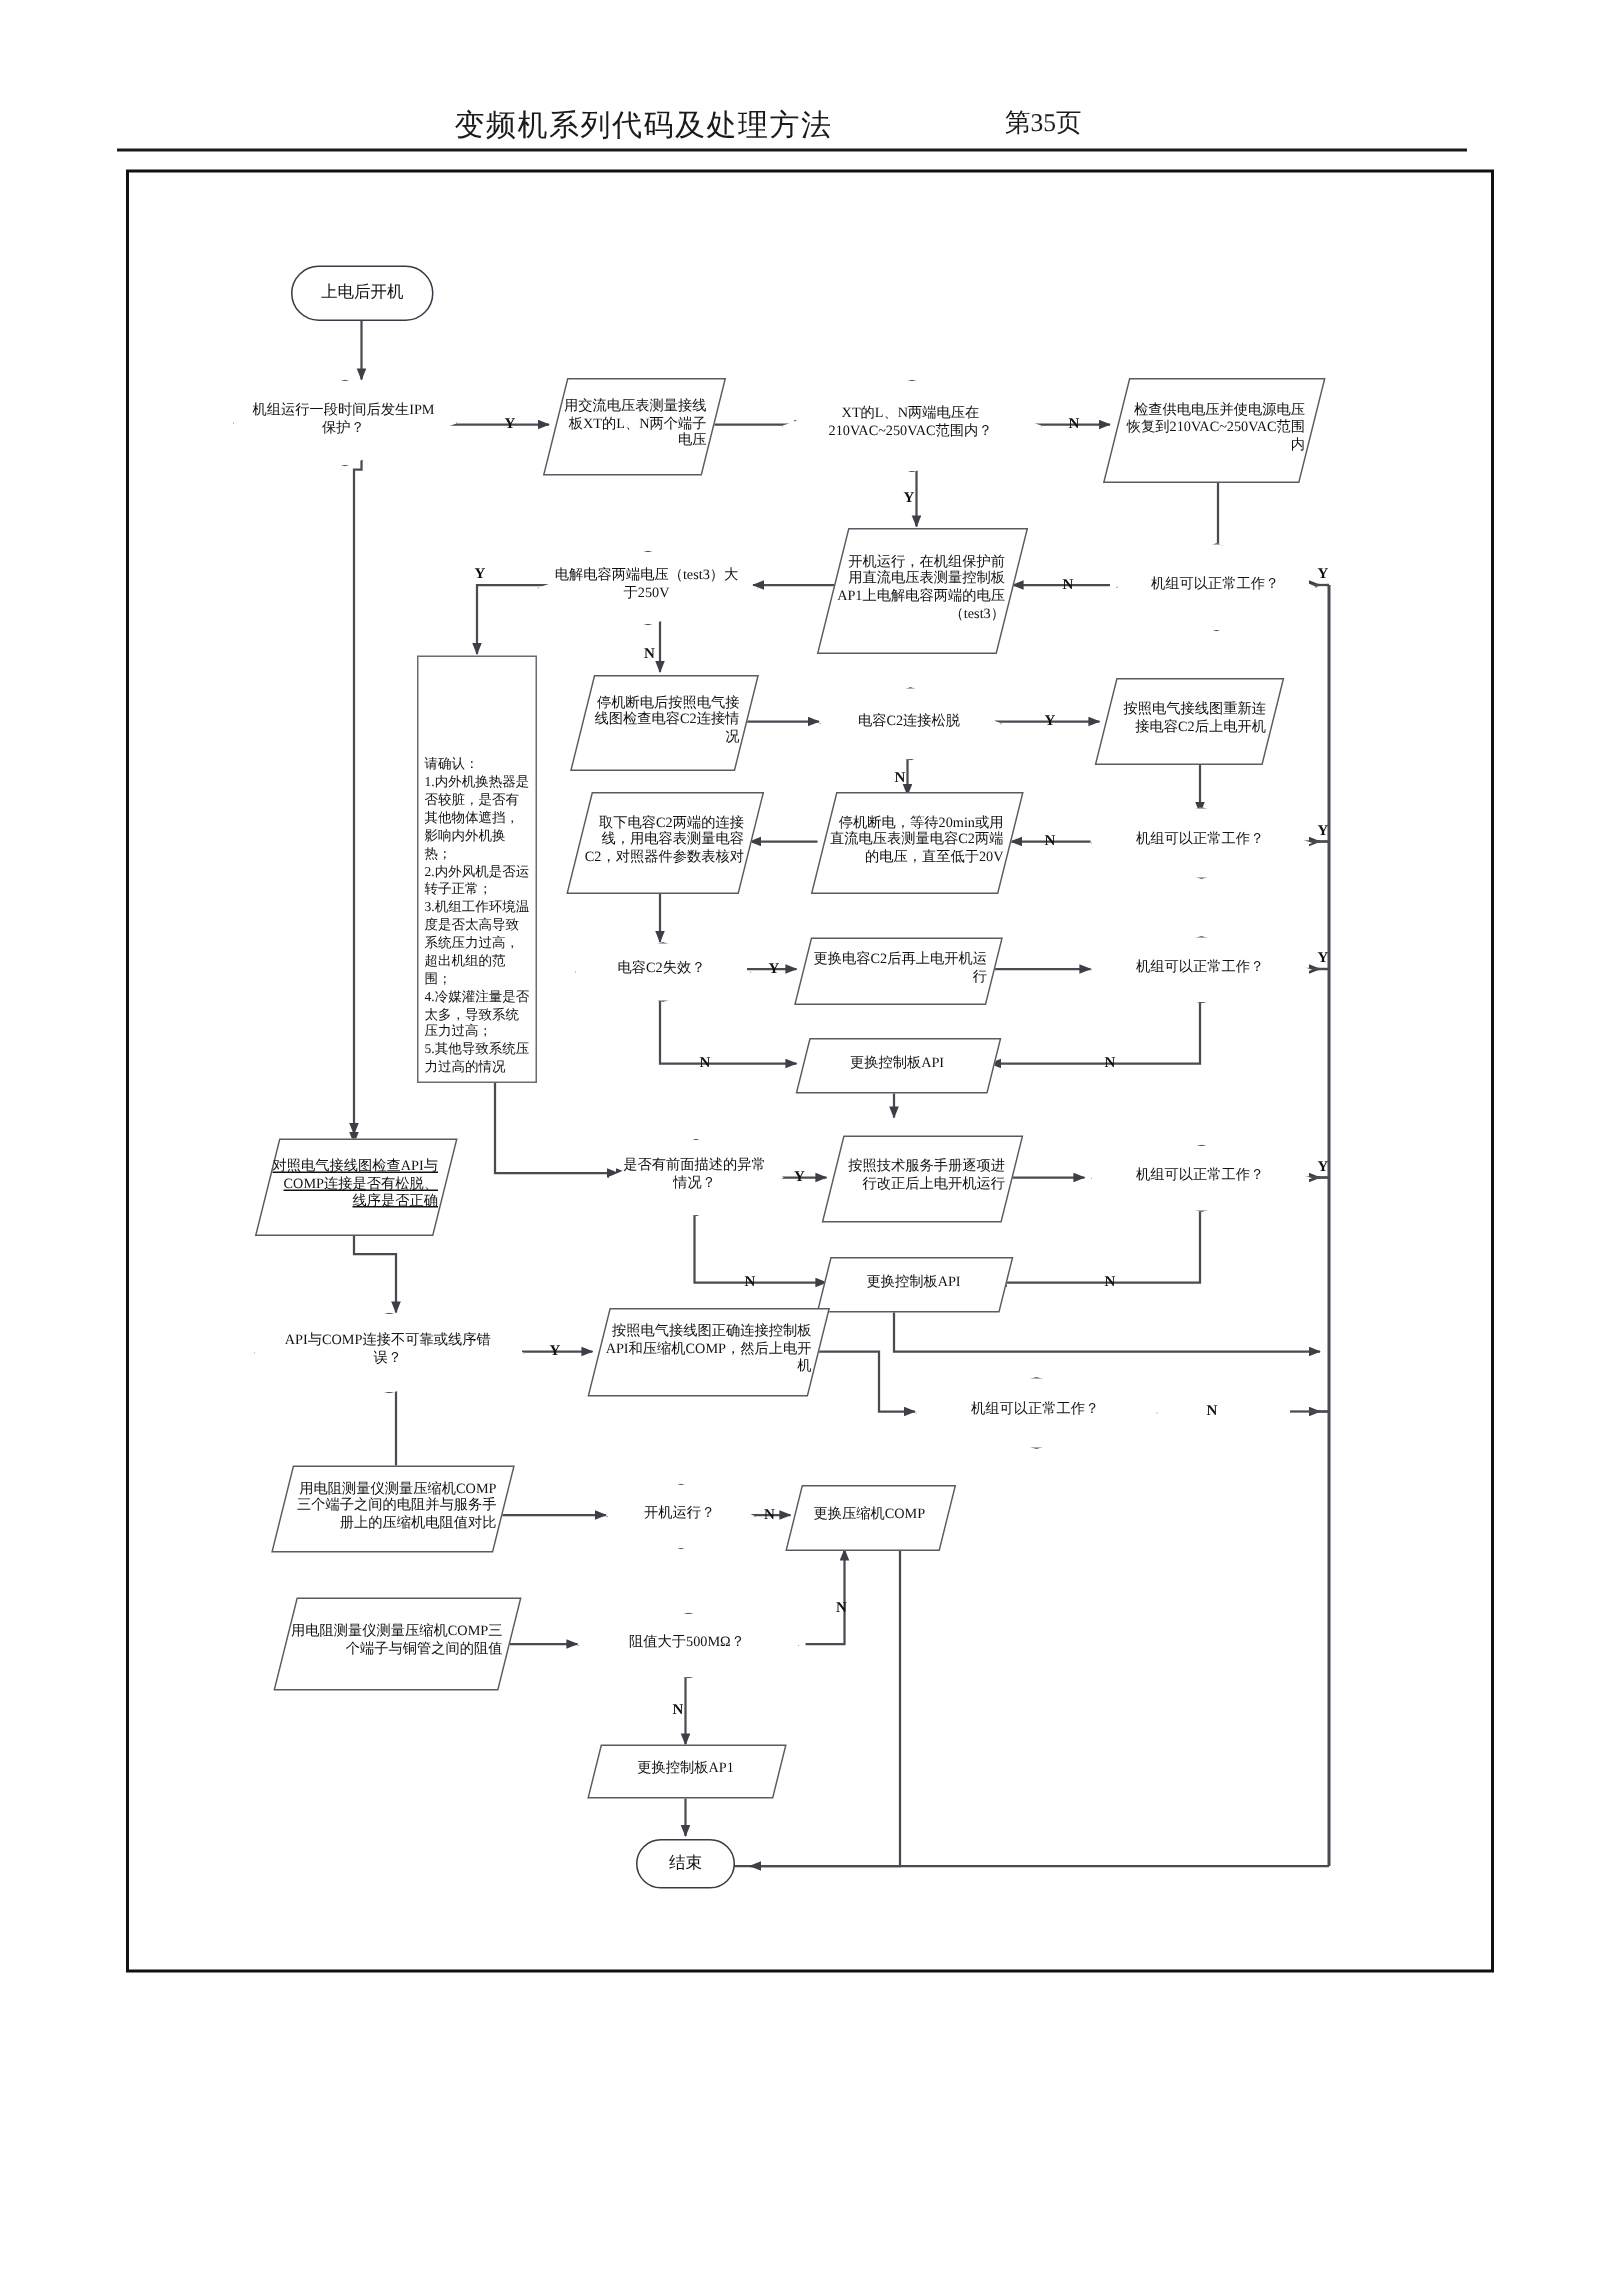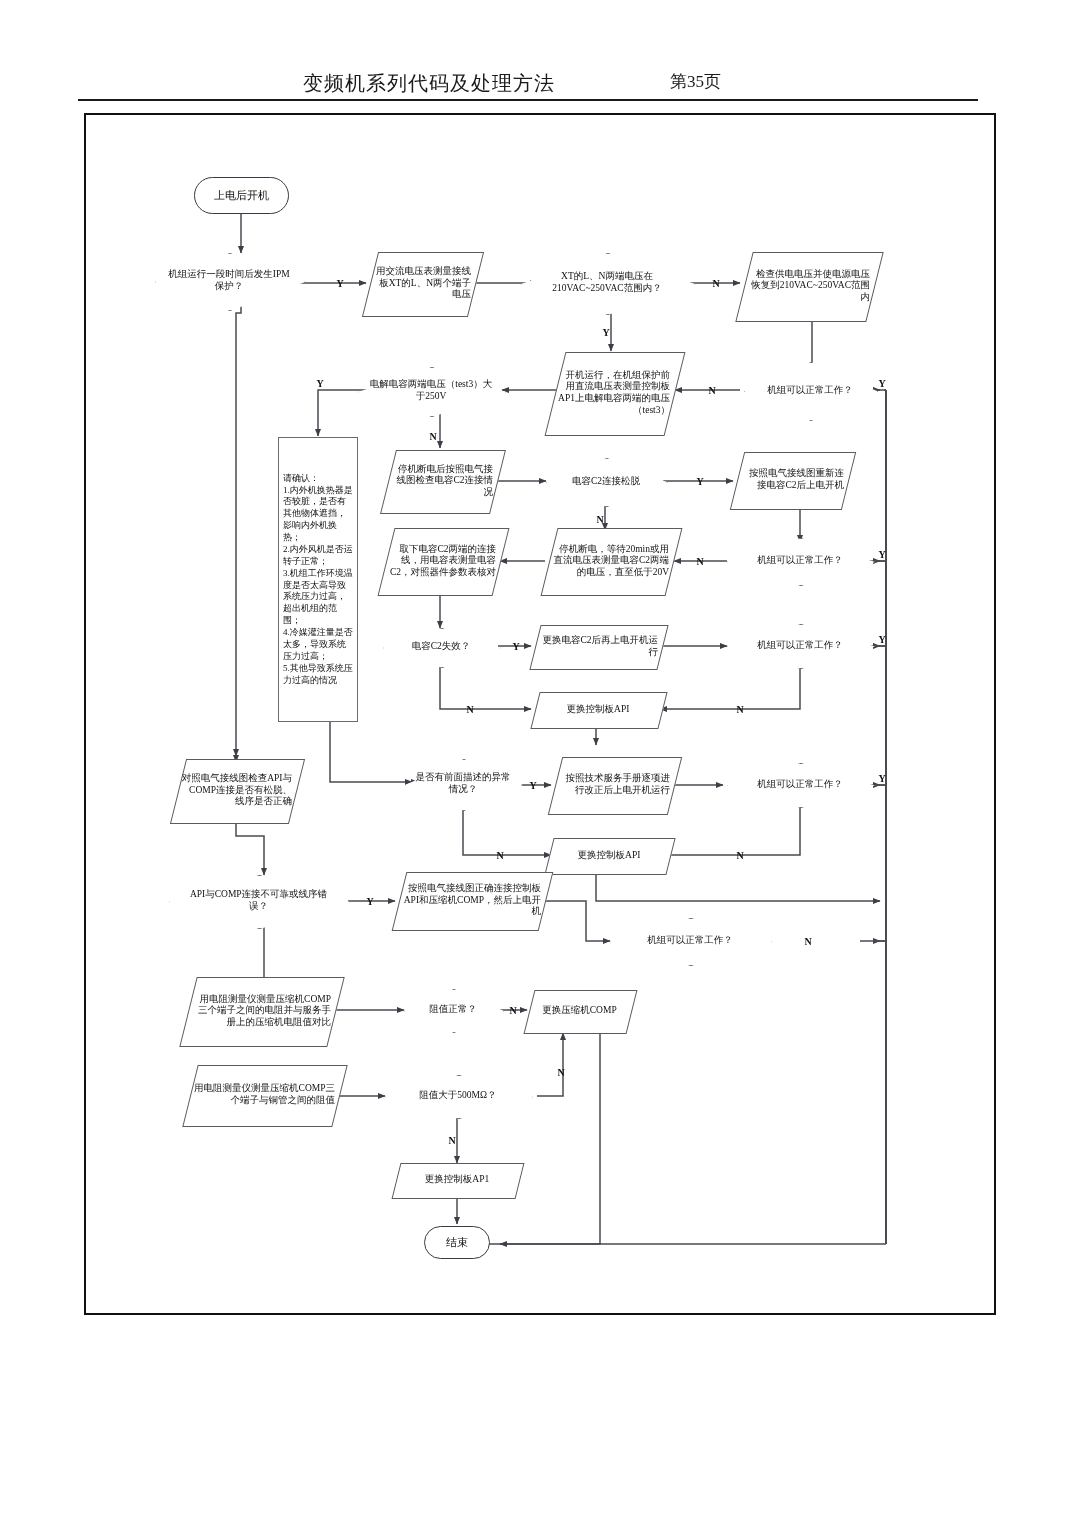--- a/index.html
+++ b/index.html
@@ -245,21 +245,21 @@
   <div class="node n-para" style="left:555px;top:352px;width:118px;height:82px;">
     <div class="skew"></div>
     <span class="tx">开机运行，在机组保护前用直流电压表测量控制板AP1上电解电容两端的电压（test3）</span>
   </div>
 
   <div class="node n-dia" style="left:358px;top:367px;width:146px;height:48px;">
     <div class="dmd"></div>
     <span class="tx">电解电容两端电压（test3）大于250V</span>
   </div>
 
-  <div class="node n-rect" style="left:278px;top:437px;width:80px;height:285px;align-items:center;">
+  <div class="node n-rect" style="left:278px;top:437px;width:80px;height:285px;align-items:flex-end;">
     <span class="tx">请确认：
 1.内外机换热器是否较脏，是否有其他物体遮挡，影响内外机换热；
 2.内外风机是否运转子正常；
 3.机组工作环境温度是否太高导致系统压力过高，超出机组的范围；
 4.冷媒灌注量是否太多，导致系统压力过高；
 5.其他导致系统压力过高的情况</span>
   </div>
 
   <div class="node n-para" style="left:388px;top:450px;width:108px;height:62px;">
     <div class="skew"></div>
@@ -304,21 +304,21 @@
   <div class="node n-dia" style="left:727px;top:624px;width:146px;height:43px;">
     <div class="dmd"></div>
     <span class="tx">机组可以正常工作？</span>
   </div>
 
   <div class="node n-para" style="left:535px;top:692px;width:126px;height:35px;">
     <div class="skew"></div>
     <span class="tx">更换控制板API</span>
   </div>
 
-  <div class="node n-para" style="left:178px;top:759px;width:117px;height:63px;">
+  <div class="node n-para" style="left:178px;top:759px;width:117px;height:63px;text-decoration:underline;">
     <div class="skew"></div>
     <span class="tx">对照电气接线图检查API与COMP连接是否有松脱、线序是否正确</span>
   </div>
 
   <div class="node n-dia" style="left:405px;top:759px;width:116px;height:50px;">
     <div class="dmd"></div>
     <span class="tx">是否有前面描述的异常情况？</span>
   </div>
 
   <div class="node n-para" style="left:555px;top:757px;width:118px;height:56px;">
@@ -344,28 +344,28 @@
   <div class="node n-dia" style="left:169px;top:875px;width:179px;height:52px;">
     <div class="dmd"></div>
     <span class="tx">API与COMP连接不可靠或线序错误？</span>
   </div>
 
   <div class="node n-dia" style="left:610px;top:918px;width:160px;height:46px;">
     <div class="dmd"></div>
     <span class="tx">机组可以正常工作？</span>
   </div>
 
-  <div class="node n-para" style="left:188px;top:977px;width:146px;height:68px;">
+  <div class="node n-para" style="left:188px;top:977px;width:146px;height:56px;">
     <div class="skew"></div>
     <span class="tx">用电阻测量仪测量压缩机COMP三个端子之间的电阻并与服务手册上的压缩机电阻值对比</span>
   </div>
 
   <div class="node n-dia" style="left:404px;top:989px;width:98px;height:42px;">
     <div class="dmd"></div>
-    <span class="tx">阻值正常？</span>
+    <span class="tx">开机运行？</span>
   </div>
 
   <div class="node n-para" style="left:529px;top:990px;width:101px;height:42px;">
     <div class="skew"></div>
     <span class="tx">更换压缩机COMP</span>
   </div>
 
   <div class="node n-para" style="left:190px;top:1065px;width:148px;height:60px;">
     <div class="skew"></div>
     <span class="tx">用电阻测量仪测量压缩机COMP三个端子与铜管之间的阻值</span>

